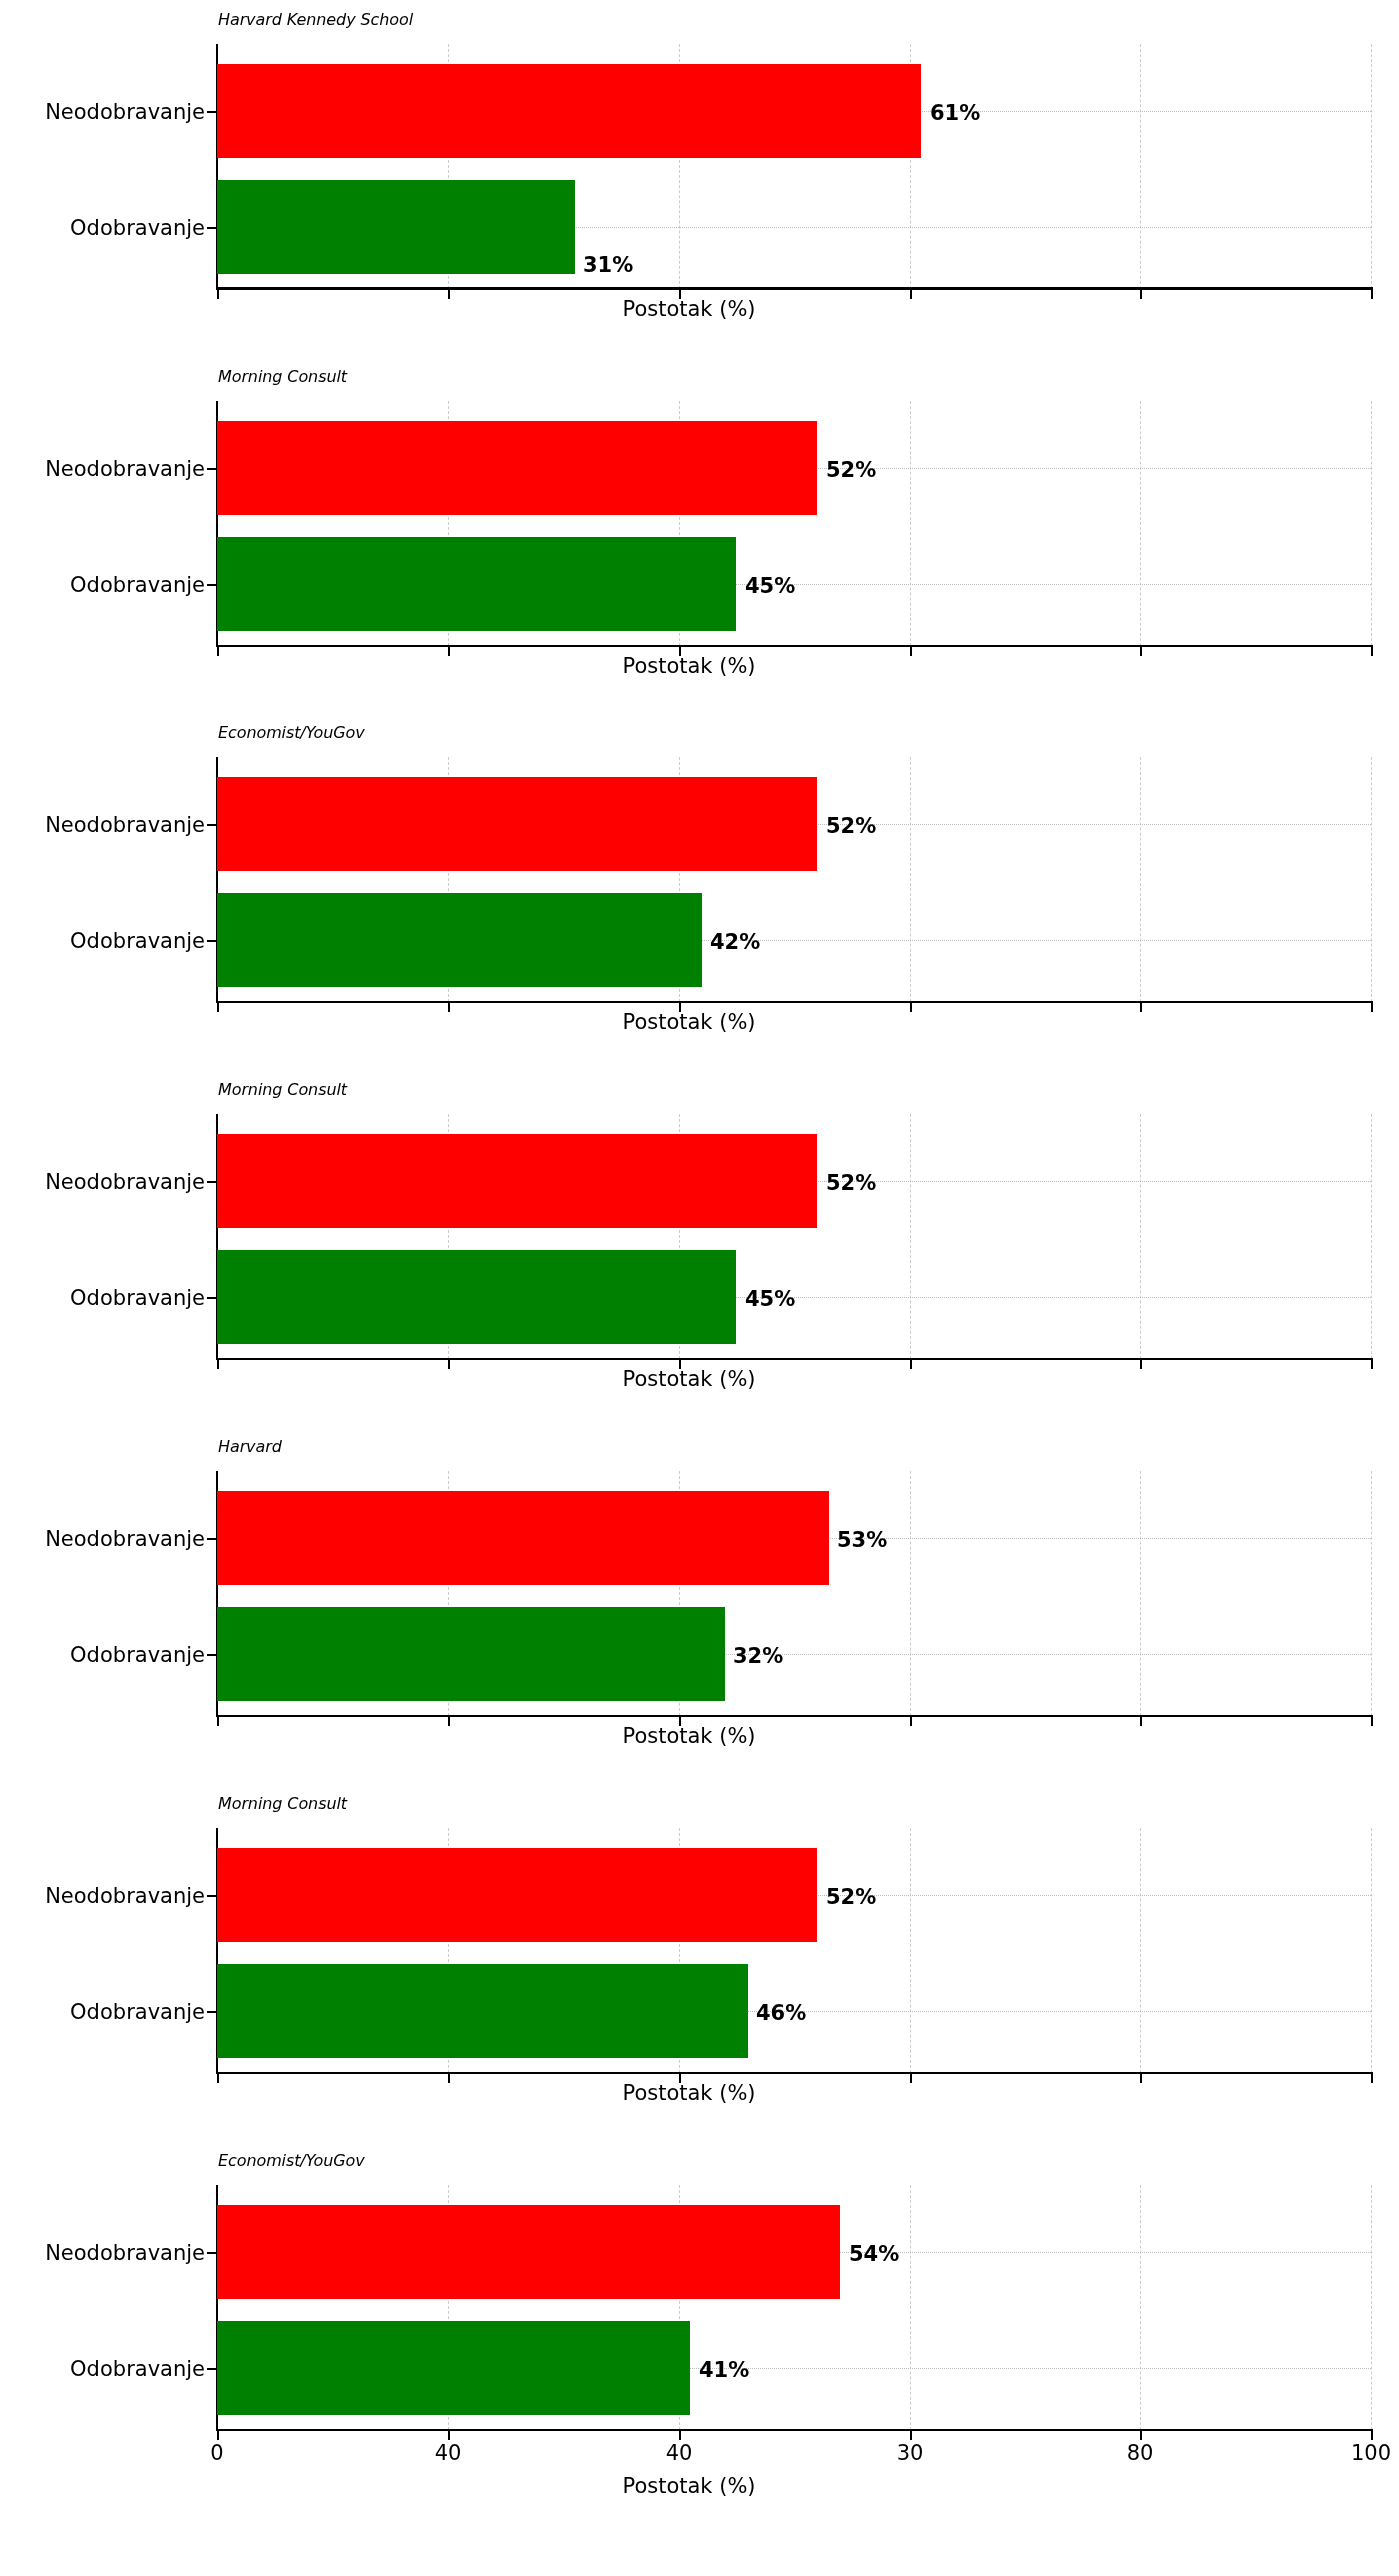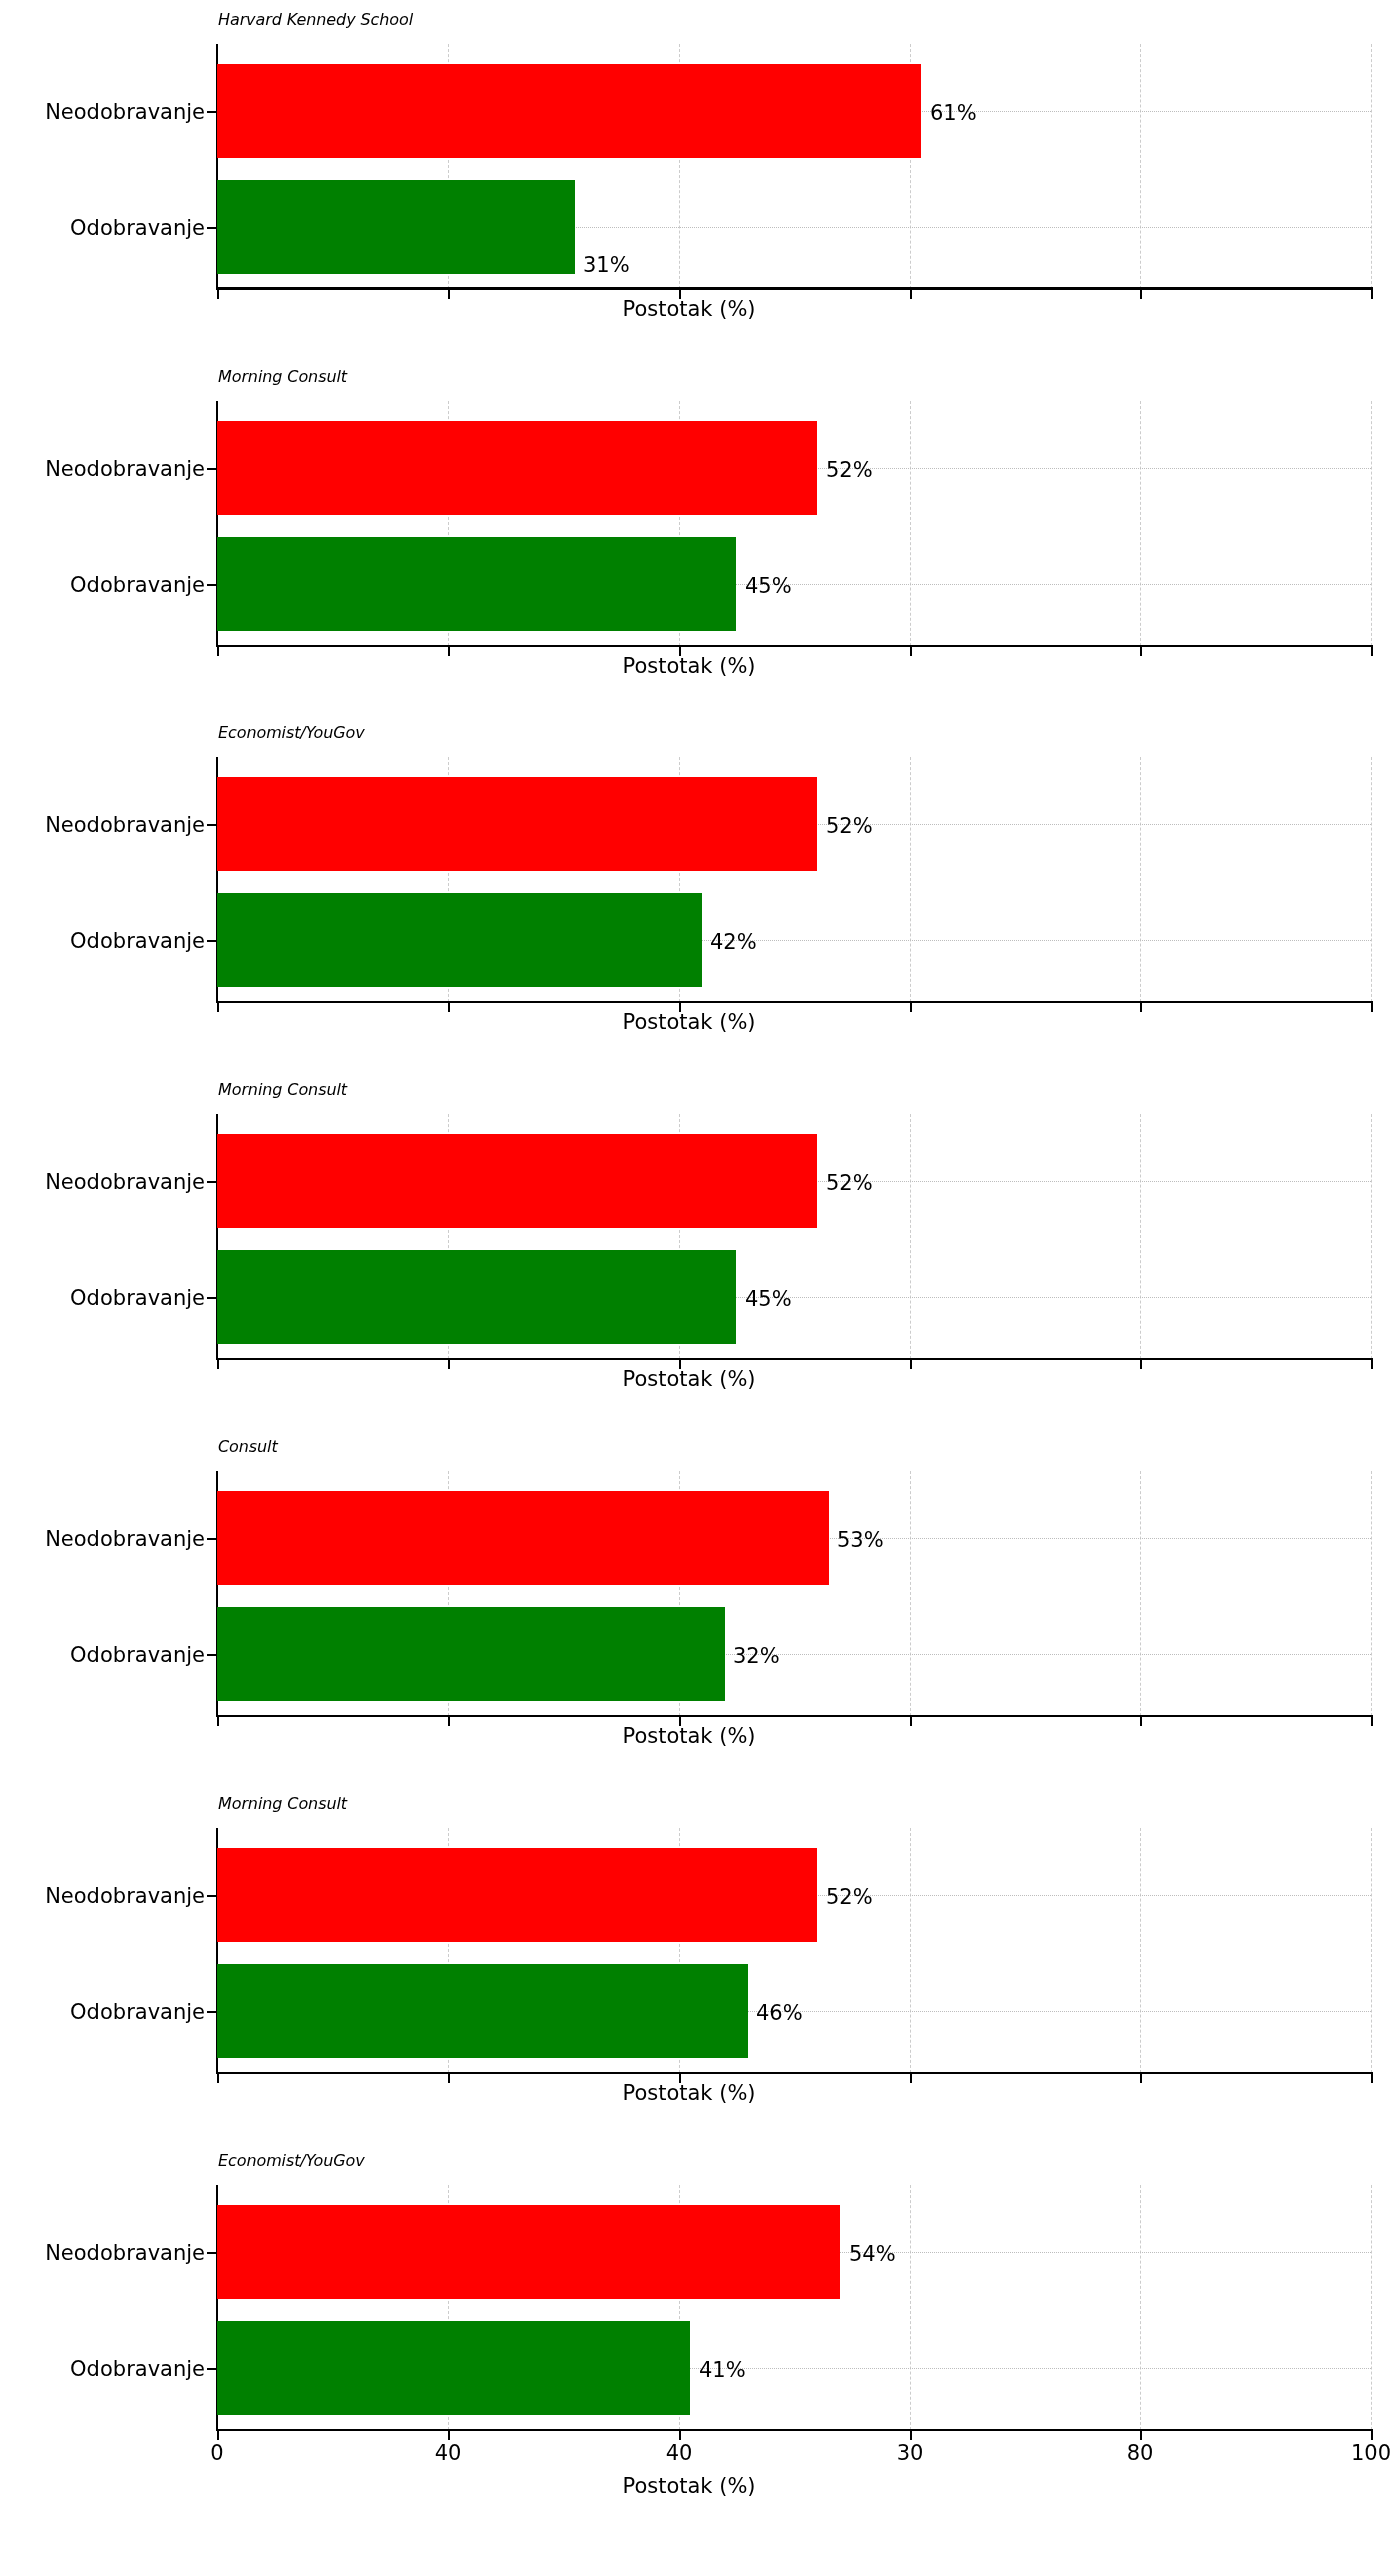--- a/index.html
+++ b/index.html
@@ -43,20 +43,21 @@
     letter-spacing: -0.1px;
   }
 
   
   .axes {
     position: absolute;
     left: 217px;
     top: 34px;
     width: 1154px;
     height: 245px;
+    font-weight: bold;
   }
 
   
   .spine-left {
     position: absolute;
     left: -1.4px;
     top: 0;
     width: 2.1px;
     height: 245px;
     background: #000000;
@@ -264,21 +265,21 @@
         <div class="xtick" style="left: 0px;"></div>
         <div class="xtick" style="left: 231px;"></div>
         <div class="xtick" style="left: 462px;"></div>
         <div class="xtick" style="left: 693px;"></div>
         <div class="xtick" style="left: 923px;"></div>
         <div class="xtick" style="left: 1154px;"></div>
       </div>
       <div class="xaxis-title" style="left: 689px; top: 287px;">Postotak (%)</div>
     </div>
     <div class="panel" style="top: 1437px;">
-      <div class="panel-title">Consult</div>
+      <div class="panel-title">Harvard</div>
       <div class="ylabel" style="top: 102px;">Neodobravanje</div>
       <div class="ylabel" style="top: 218px;">Odobravanje</div>
       <div class="axes">
         <div class="vgrid" style="left: 231px;"></div>
         <div class="vgrid" style="left: 462px;"></div>
         <div class="vgrid" style="left: 693px;"></div>
         <div class="vgrid" style="left: 923px;"></div>
         <div class="vgrid" style="left: 1154px;"></div>
         <div class="hgrid" style="top: 67px;"></div>
         <div class="hgrid" style="top: 183px;"></div>

